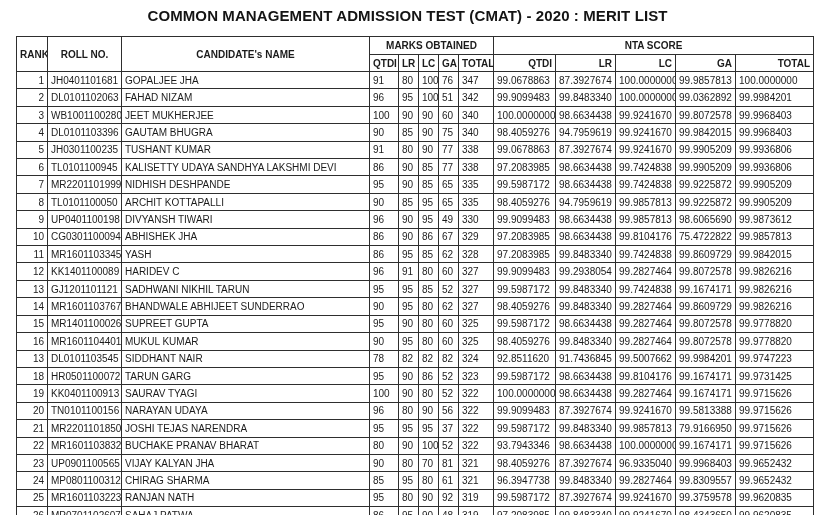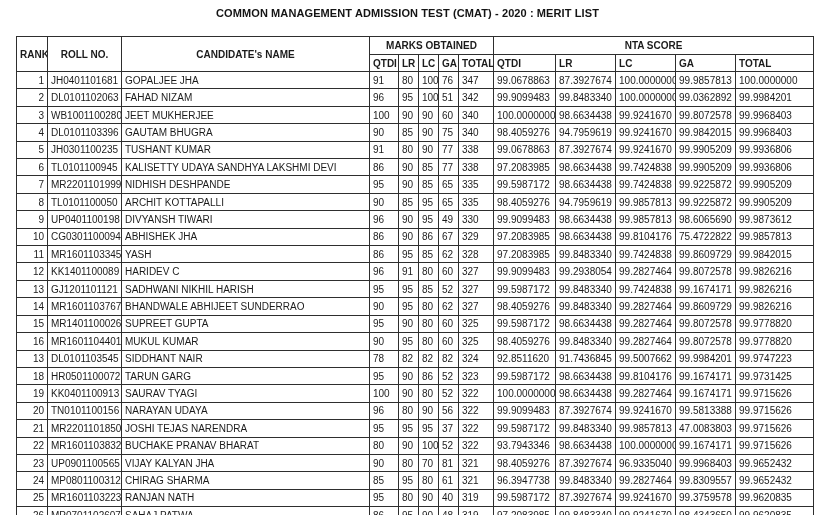--- a/index.html
+++ b/index.html
@@ -9,21 +9,21 @@
     font-family: "Liberation Sans", sans-serif;
     color: #1b1b1b;
     overflow: hidden;
   }
   .page { width: 815px; height: 515px; position: relative; }
   .title {
     position: absolute;
     top: 7px; left: 0; width: 100%;
     text-align: center;
     font-weight: bold;
-    font-size: 11px;
+    font-size: 15px;
     letter-spacing: 0.1px;
     color: #141414;
   }
   table.merit {
     position: absolute;
     top: 36px; left: 16px;
     width: 797px;
     border-collapse: collapse;
     table-layout: fixed;
   }
@@ -32,21 +32,21 @@
     font-size: 10px;
     line-height: 11px;
     padding: 1px 3px;
     white-space: nowrap;
     overflow: hidden;
     vertical-align: middle;
     color: #1b1b1b;
   }
   thead th { font-weight: bold; text-align: center; }
   tr.h1 th { height: 18px; }
-  tr.h2 th { height: 17px; text-align: left; padding-left: 3px; }
+  tr.h2 th { height: 17px; text-align: right; padding-left: 3px; }
   tbody td { height: 17.42px; }
   td.c0 { text-align: right; padding-right: 3px; }
   td.c1, td.c2 { text-align: left; }
   td.c3, td.c4, td.c5, td.c6, td.c7,
   td.c8, td.c9, td.c10, td.c11, td.c12 { text-align: left; }
 </style>
 </head>
 <body>
 
 <div class="page">
@@ -266,21 +266,21 @@
           <td class="c7">327</td>
           <td class="c8">99.9099483</td>
           <td class="c9">99.2938054</td>
           <td class="c10">99.2827464</td>
           <td class="c11">99.8072578</td>
           <td class="c12">99.9826216</td>
         </tr>
         <tr>
           <td class="c0">13</td>
           <td class="c1">GJ1201101121</td>
-          <td class="c2">SADHWANI NIKHIL HARISH</td>
+          <td class="c2">SADHWANI NIKHIL TARUN</td>
           <td class="c3">95</td>
           <td class="c4">95</td>
           <td class="c5">85</td>
           <td class="c6">52</td>
           <td class="c7">327</td>
           <td class="c8">99.5987172</td>
           <td class="c9">99.8483340</td>
           <td class="c10">99.7424838</td>
           <td class="c11">99.1674171</td>
           <td class="c12">99.9826216</td>
@@ -395,21 +395,21 @@
           <td class="c1">MR2201101850</td>
           <td class="c2">JOSHI TEJAS NARENDRA</td>
           <td class="c3">95</td>
           <td class="c4">95</td>
           <td class="c5">95</td>
           <td class="c6">37</td>
           <td class="c7">322</td>
           <td class="c8">99.5987172</td>
           <td class="c9">99.8483340</td>
           <td class="c10">99.9857813</td>
-          <td class="c11">47.0083803</td>
+          <td class="c11">79.9166950</td>
           <td class="c12">99.9715626</td>
         </tr>
         <tr>
           <td class="c0">22</td>
           <td class="c1">MR1601103832</td>
           <td class="c2">BUCHAKE PRANAV BHARAT</td>
           <td class="c3">80</td>
           <td class="c4">90</td>
           <td class="c5">100</td>
           <td class="c6">52</td>
@@ -450,21 +450,21 @@
           <td class="c11">99.8309557</td>
           <td class="c12">99.9652432</td>
         </tr>
         <tr>
           <td class="c0">25</td>
           <td class="c1">MR1601103223</td>
           <td class="c2">RANJAN NATH</td>
           <td class="c3">95</td>
           <td class="c4">80</td>
           <td class="c5">90</td>
-          <td class="c6">40</td>
+          <td class="c6">92</td>
           <td class="c7">319</td>
           <td class="c8">99.5987172</td>
           <td class="c9">87.3927674</td>
           <td class="c10">99.9241670</td>
           <td class="c11">99.3759578</td>
           <td class="c12">99.9620835</td>
         </tr>
         <tr>
           <td class="c0">26</td>
           <td class="c1">MP0701102607</td>

